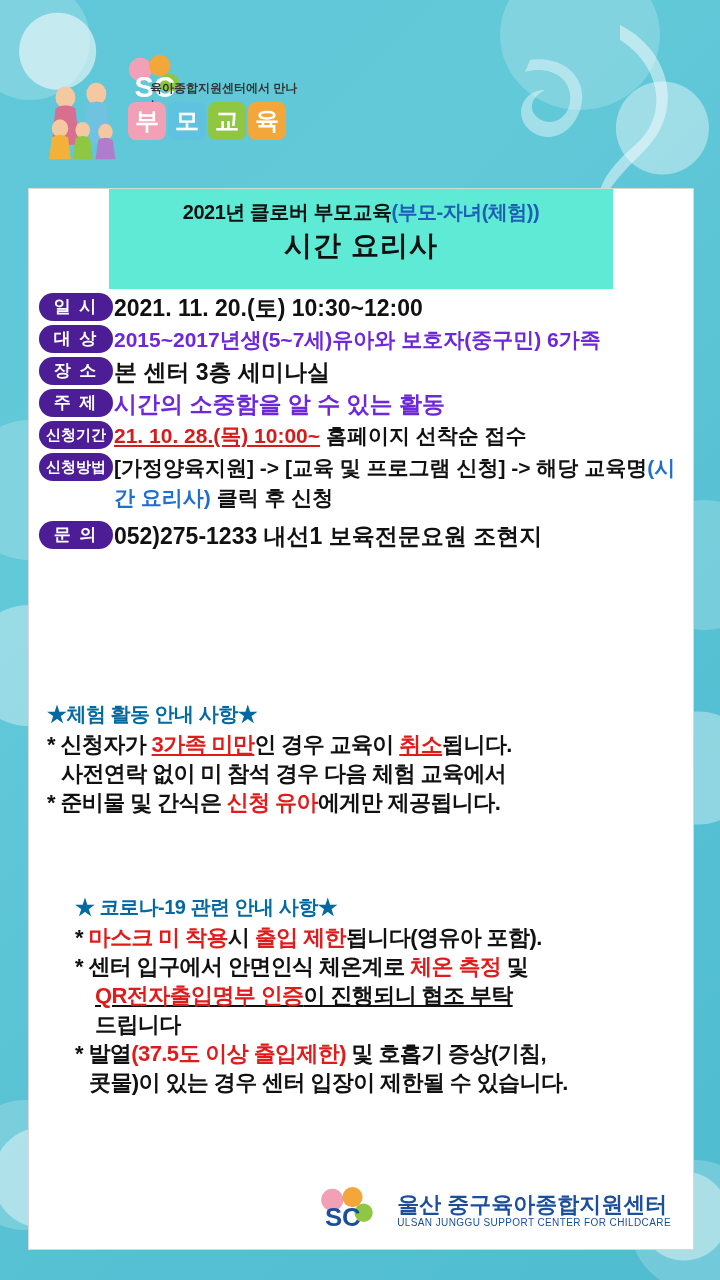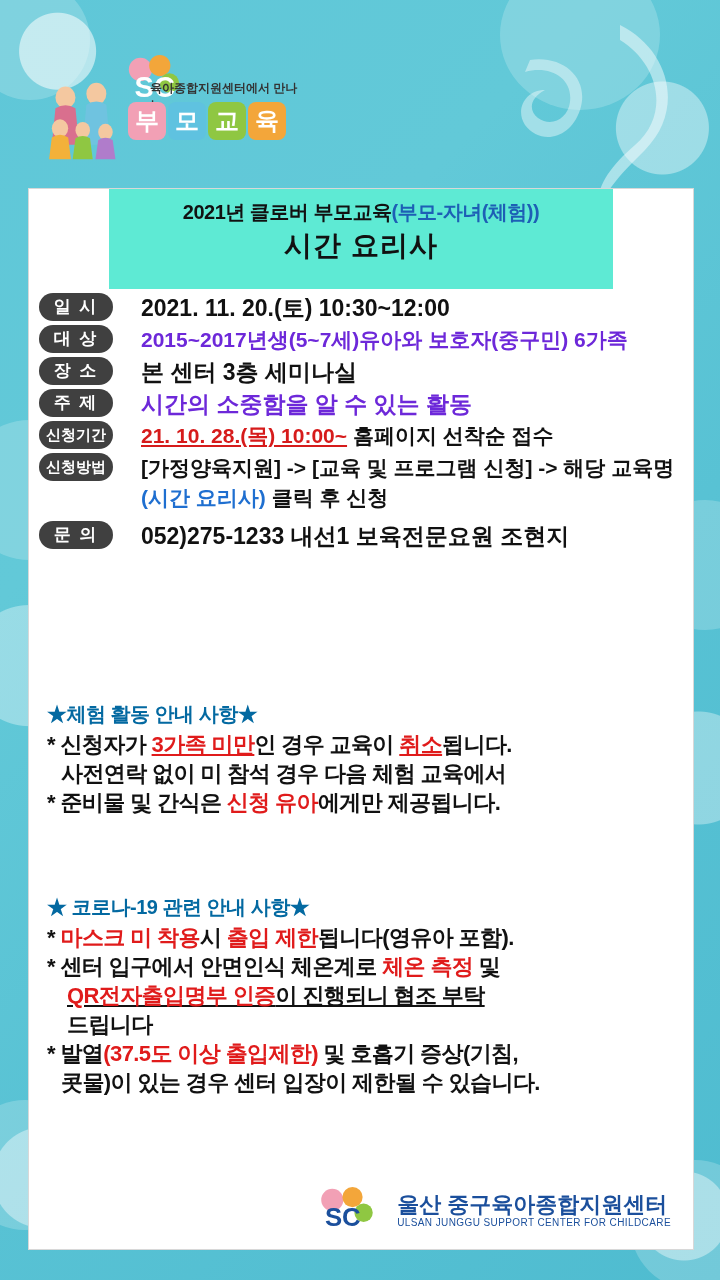--- a/index.html
+++ b/index.html
@@ -46,22 +46,22 @@
   .subtitle .blue{color:#1d5fb5;}
   .maintitle{
     position:absolute;left:0;top:38px;width:504px;text-align:center;
     font-size:28px;font-weight:bold;color:#111;letter-spacing:1px;
   }
   
   .rows{position:absolute;left:0;top:104px;width:664px;}
   .row{display:flex;align-items:flex-start;margin-bottom:2px;padding:0 10px;}
   .tag{
     flex:0 0 auto;min-width:74px;height:28px;line-height:28px;
-    background:#404040;color:#fff;border-radius:14px;text-align:center;
-    font-size:17px;font-weight:bold;margin-right:28px;letter-spacing:2px;
+    background:#4c1d95;color:#fff;border-radius:14px;text-align:center;
+    font-size:17px;font-weight:bold;margin-right:1px;letter-spacing:2px;
   }
   .tag.small{font-size:15px;letter-spacing:0;}
   .rowtext{font-size:23px;color:#111;font-weight:bold;line-height:30px;}
   .rowtext .blue{color:#1f6fd0;}
   .rowtext .red{color:#d61b1b;}
   .rowtext .u{text-decoration:underline;}
   .rowtext.small{font-size:21px;}
   
   .notice{position:absolute;left:18px;width:634px;}
   .notice h3{
@@ -189,21 +189,21 @@
 
     </div>
 
     <div class="notice" style="top:512px;">
       <h3>★체험 활동 안내 사항★</h3>
       <p>* 신청자가 <span class="red u">3가족 미만</span>인 경우 교육이 <span class="red u">취소</span>됩니다.</p>
       <p style="padding-left:14px;">사전연락 없이 미 참석 경우 다음 체험 교육에서</p>
       <p>* 준비물 및 간식은 <span class="red">신청 유아</span>에게만 제공됩니다.</p>
     </div>
 
-    <div class="notice" style="top:705px;">
+    <div class="notice" style="top:705px;margin-left:28px;">
       <h3>★ 코로나-19 관련 안내 사항★</h3>
       <p>* <span class="red">마스크 미 착용</span>시 <span class="red">출입 제한</span>됩니다(영유아 포함).</p>
       <p>* 센터 입구에서 안면인식 체온계로 <span class="red">체온 측정</span> 및</p>
       <p class="big" style="padding-left:20px;text-decoration:underline;"><span class="red">QR전자출입명부 인증</span>이 진행되니 협조 부탁</p>
       <p style="padding-left:20px;">드립니다</p>
       <p>* 발열<span class="red">(37.5도 이상 출입제한)</span> 및 호흡기 증상(기침,</p>
       <p style="padding-left:14px;">콧물)이 있는 경우 센터 입장이 제한될 수 있습니다.</p>
     </div>
 
     <div class="footer">

